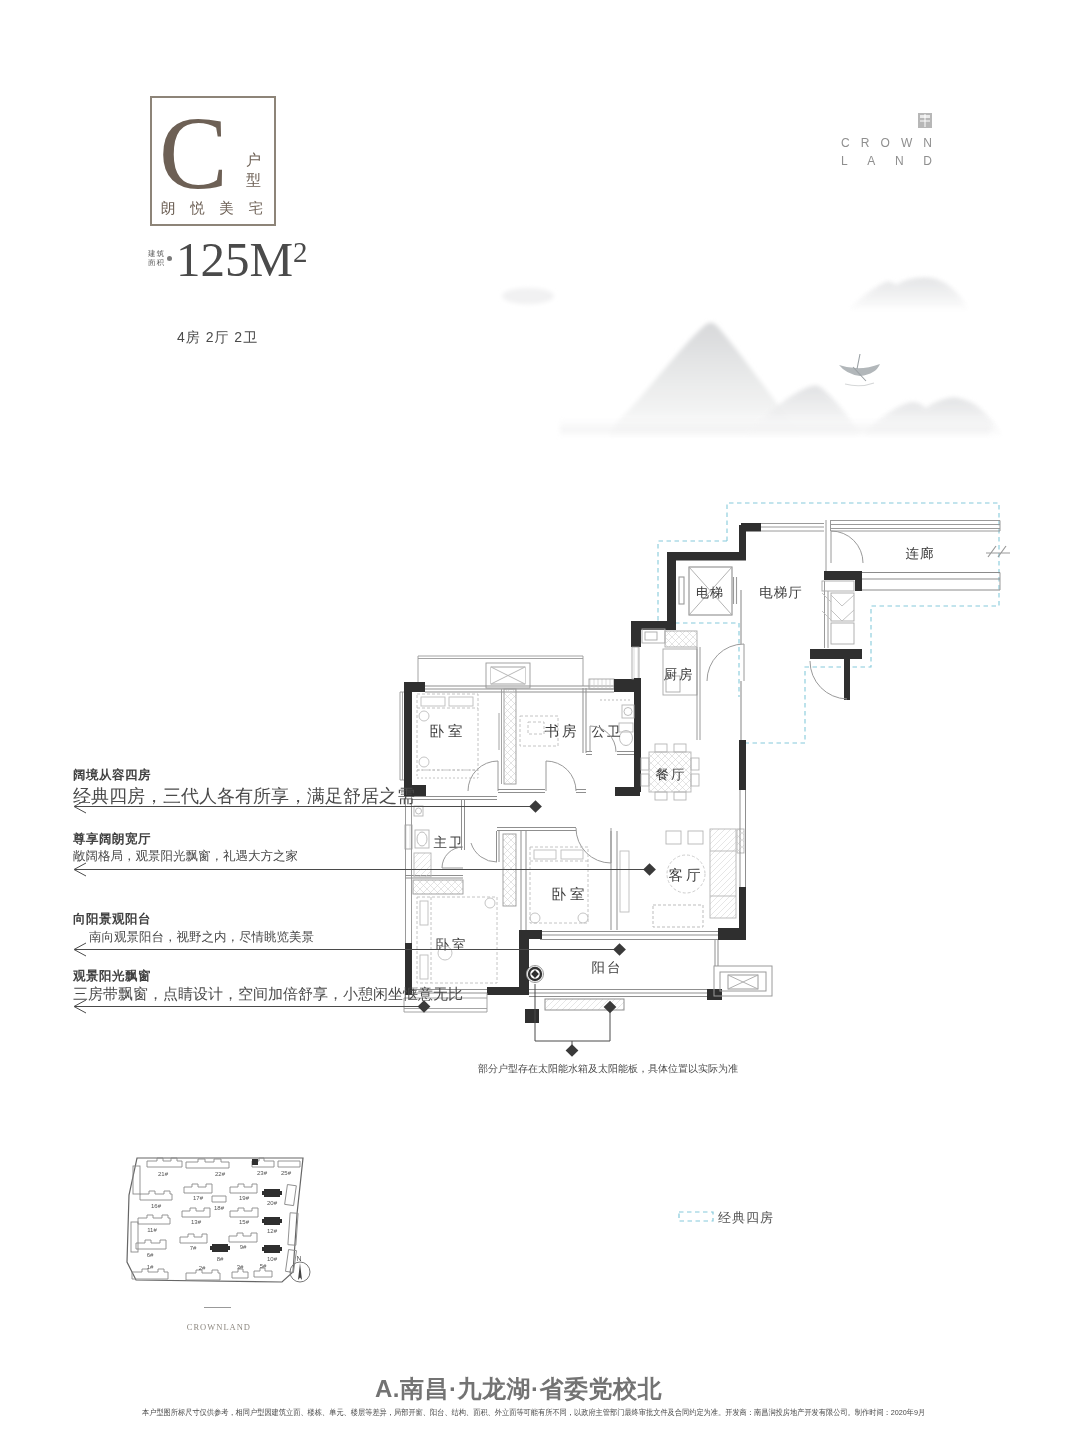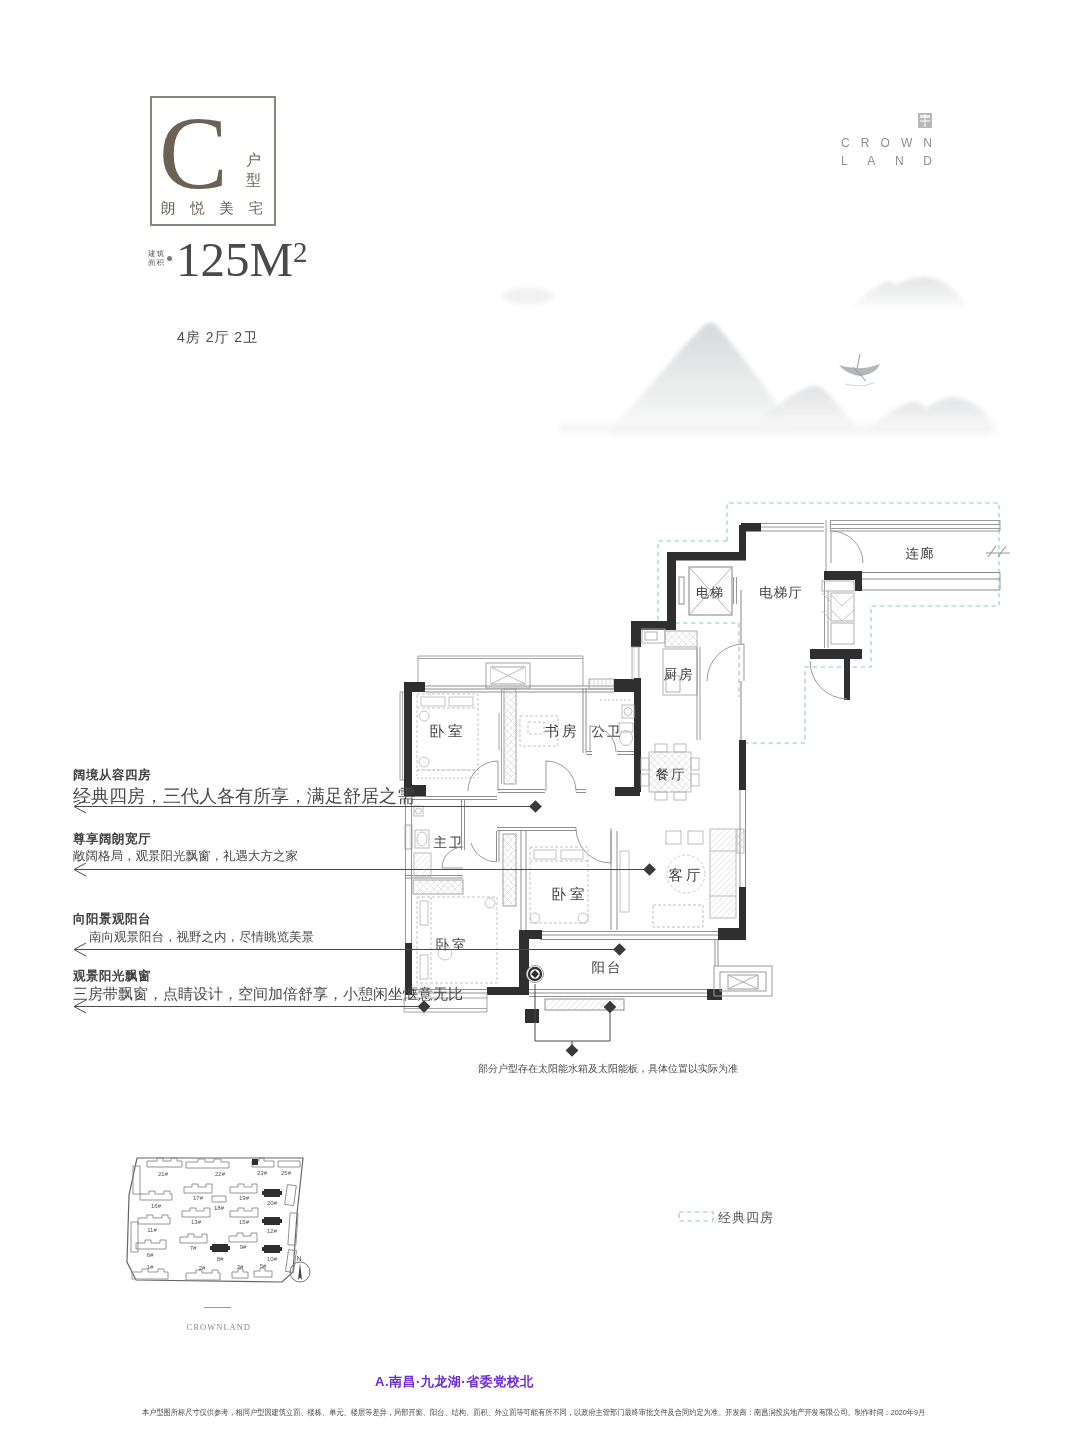--- a/index.html
+++ b/index.html
@@ -498,15 +498,15 @@
 
 <div class="abs" style="left:718px;top:1209px;font-size:13px;color:#555;letter-spacing:1px;">经典四房</div>
 
 <div class="abs" style="left:204px;top:1307px;width:27px;height:1px;background:#999;"></div>
 
 <div class="abs serif" style="left:182px;top:1322px;width:69px;display:flex;justify-content:flex-end;font-size:8.5px;letter-spacing:1px;color:#8f8a82;">
     <span>CROWN</span>
     <span>LAND</span>
   </div>
 
-<div class="abs" style="left:375px;top:1373px;font-size:13px;font-weight:bold;color:#6d28d9;letter-spacing:0.5px;">A.南昌·九龙湖·省委党校北</div>
+<div class="abs" style="left:375px;top:1373px;font-size:24px;font-weight:bold;color:#737373;letter-spacing:0.5px;">A.南昌·九龙湖·省委党校北</div>
 
 <div class="abs" style="left:142px;top:1407px;font-size:8px;color:#4a4a4a;white-space:nowrap;transform:scaleX(0.90);transform-origin:left top;">本户型图所标尺寸仅供参考，相同户型因建筑立面、楼栋、单元、楼层等差异，局部开窗、阳台、结构、面积、外立面等可能有所不同，以政府主管部门最终审批文件及合同约定为准。开发商：南昌润投房地产开发有限公司。制作时间：2020年9月</div>
 
 </body></html>

